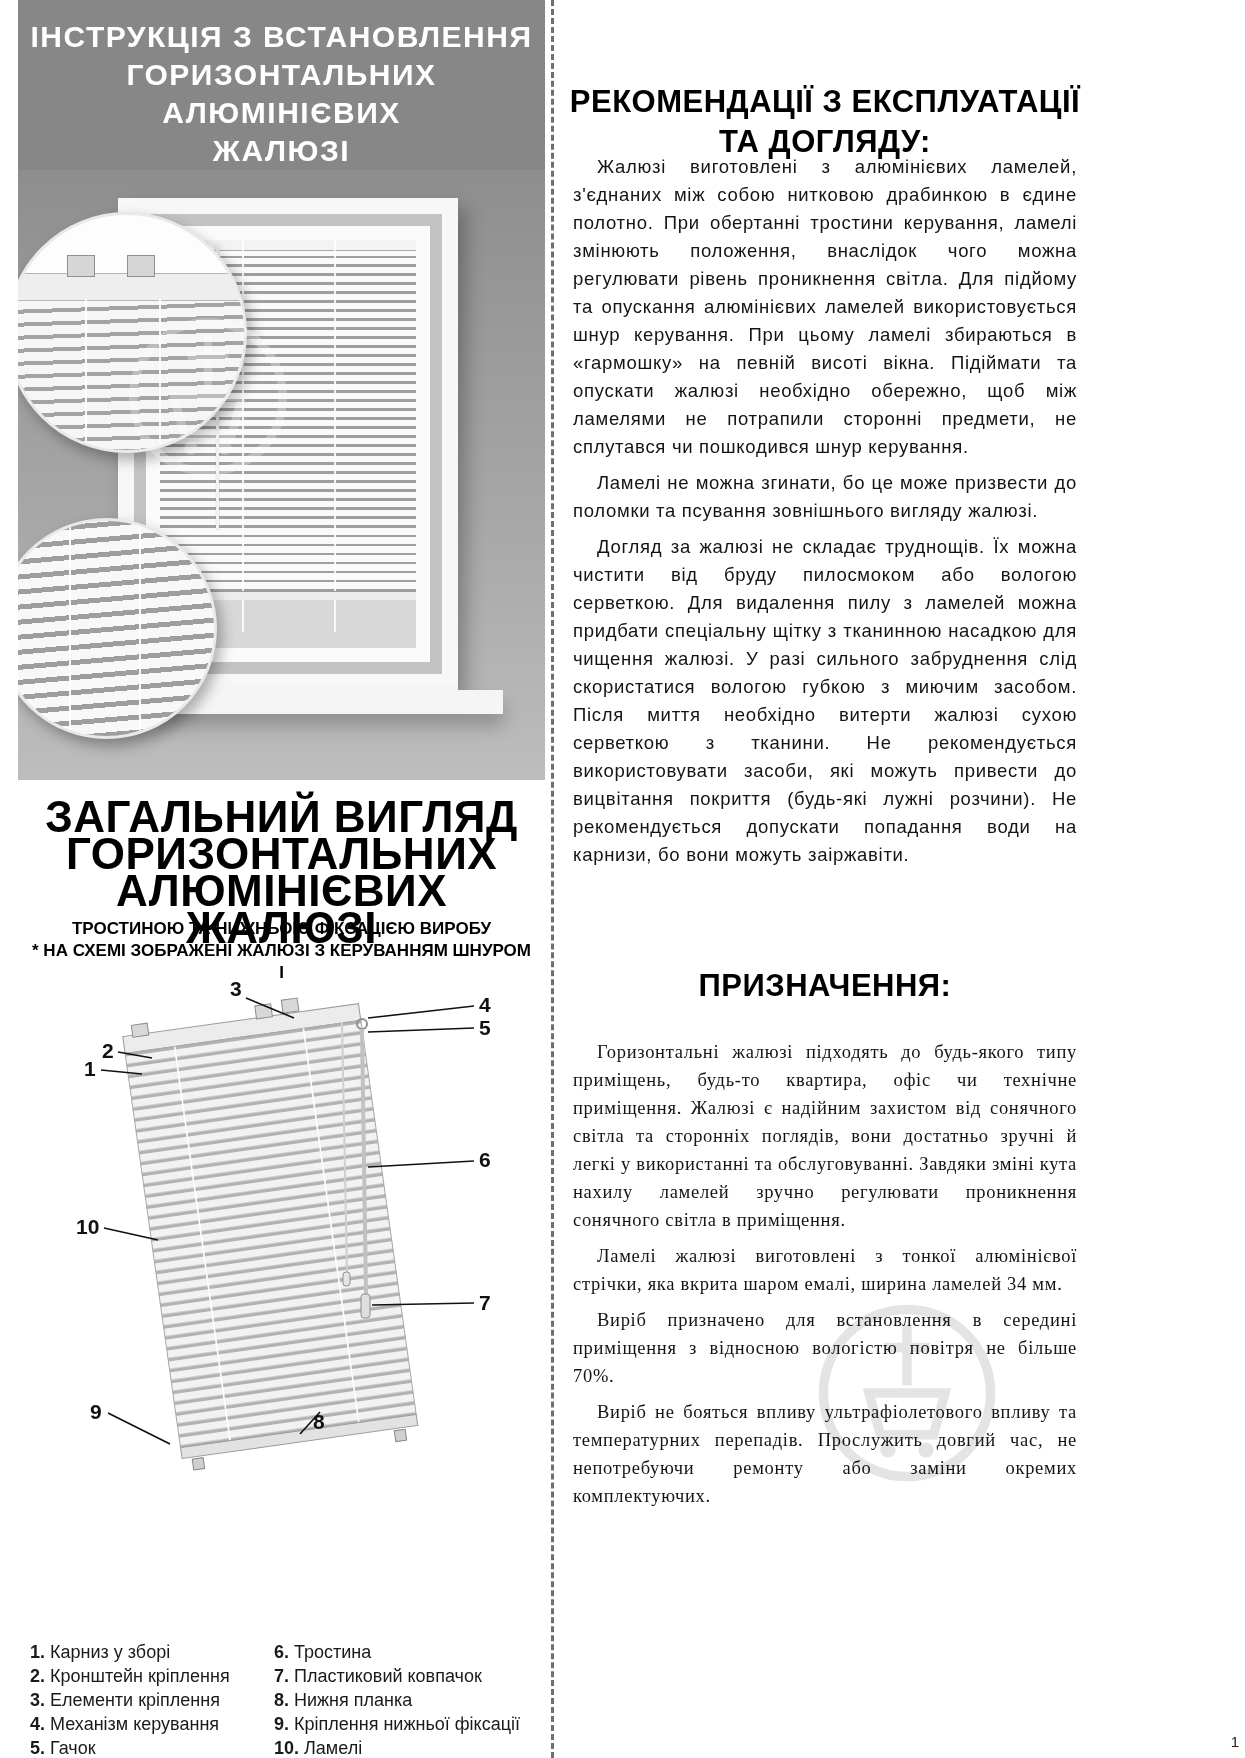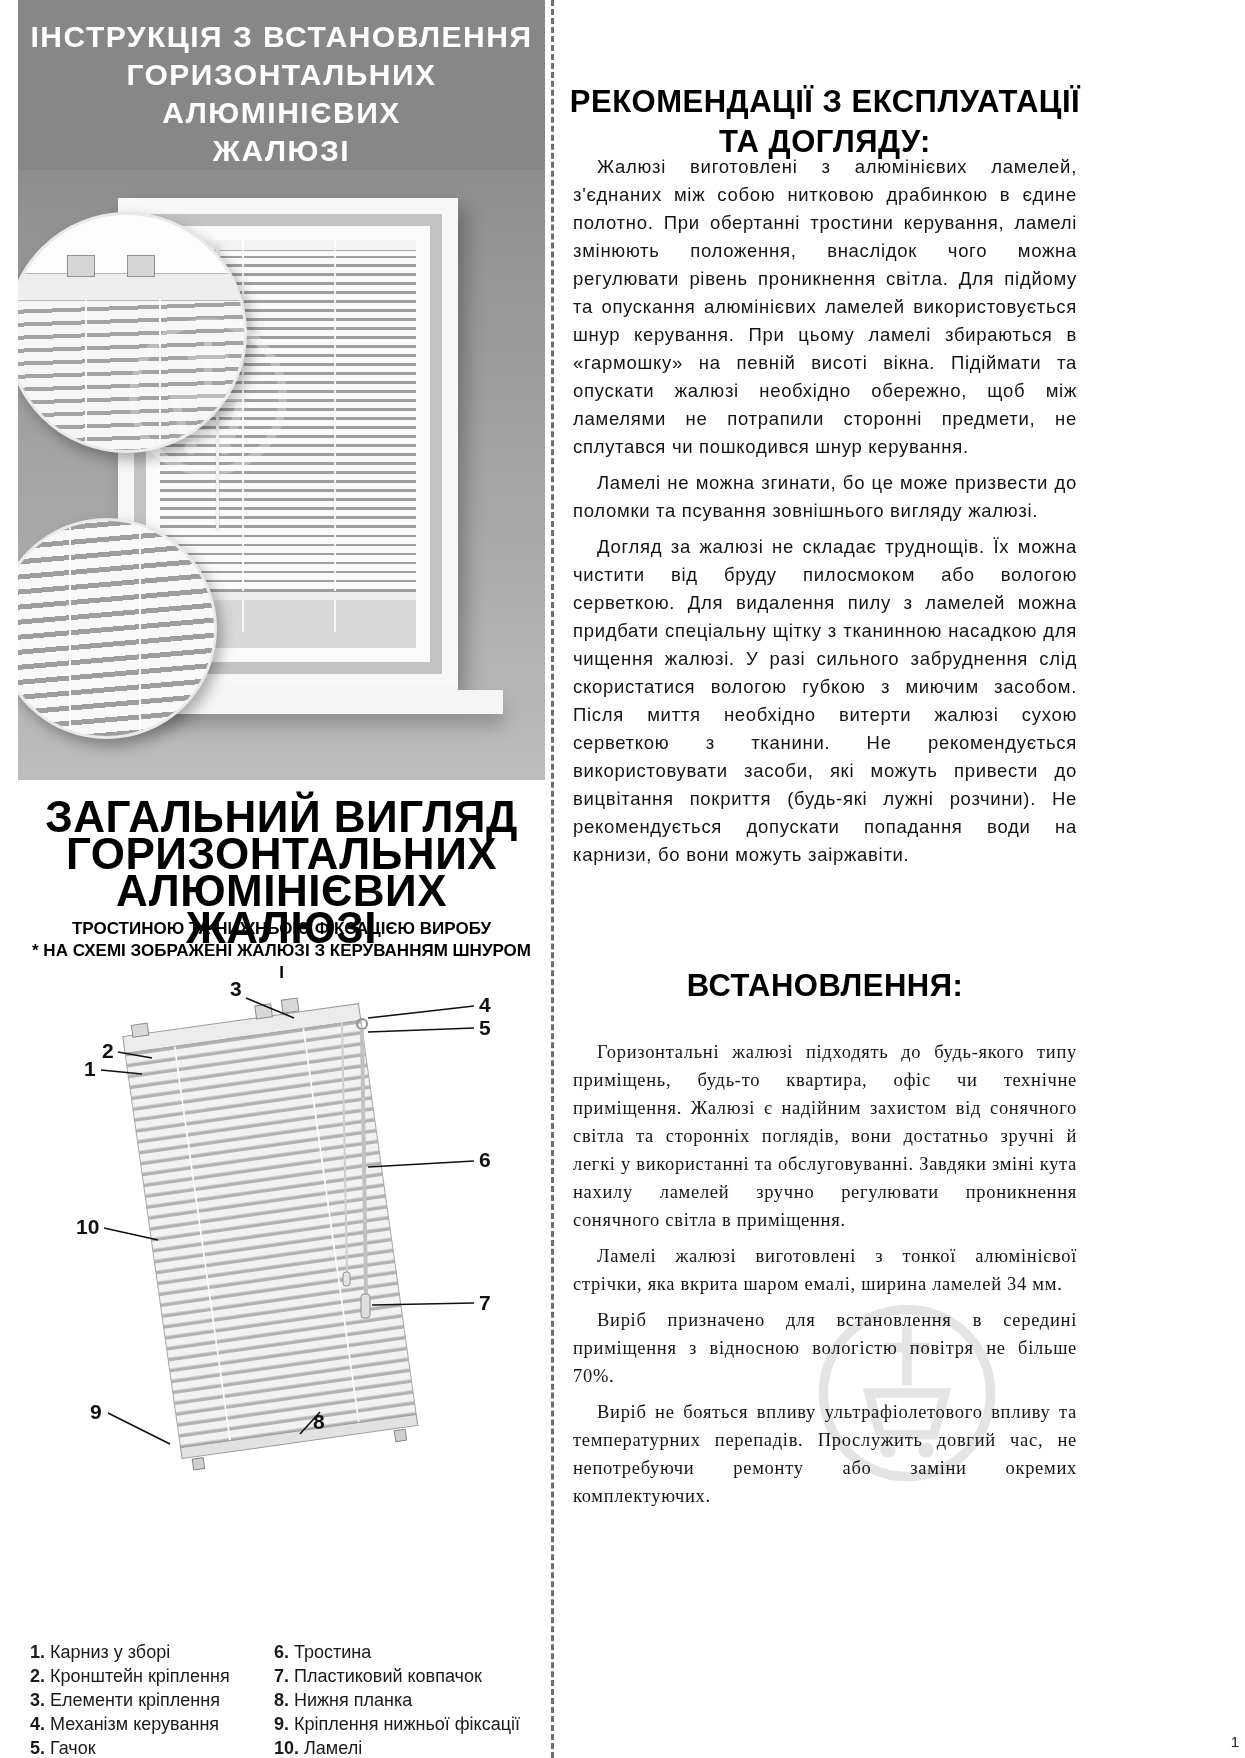--- a/index.html
+++ b/index.html
@@ -223,21 +223,21 @@
     <div class="line">РЕКОМЕНДАЦІЇ З ЕКСПЛУАТАЦІЇ</div>
     <div class="line">ТА ДОГЛЯДУ:</div>
   </div>
 
   <div id="care-text" class="abs">
     <p class="body-par">Жалюзі виготовлені з алюмінієвих ламелей, з'єднаних між собою нитковою драбинкою в єдине полотно. При обертанні тростини керування, ламелі змінюють положення, внаслідок чого можна регулювати рівень проникнення світла. Для підйому та опускання алюмінієвих ламелей використовується шнур керування. При цьому ламелі збираються в «гармошку» на певній висоті вікна. Підіймати та опускати жалюзі необхідно обережно, щоб між ламелями не потрапили сторонні предмети, не сплутався чи пошкодився шнур керування.</p>
     <p class="body-par">Ламелі не можна згинати, бо це може призвести до поломки та псування зовнішнього вигляду жалюзі.</p>
     <p class="body-par">Догляд за жалюзі не складає труднощів. Їх можна чистити від бруду пилосмоком або вологою серветкою. Для видалення пилу з ламелей можна придбати спеціальну щітку з тканинною насадкою для чищення жалюзі. У разі сильного забруднення слід скористатися вологою губкою з миючим засобом. Після миття необхідно витерти жалюзі сухою серветкою з тканини. Не рекомендується використовувати засоби, які можуть привести до вицвітання покриття (будь-які лужні розчини). Не рекомендується допускати попадання води на карнизи, бо вони можуть заіржавіти.</p>
   </div>
 
-  <div id="purpose-title">ВСТАНОВЛЕННЯ:</div>
+  <div id="purpose-title">ПРИЗНАЧЕННЯ:</div>
 
   <div id="purpose-text" class="abs">
     <p class="body-par">Горизонтальні жалюзі підходять до будь-якого типу приміщень, будь-то квартира, офіс чи технічне приміщення. Жалюзі є надійним захистом від сонячного світла та сторонніх поглядів, вони достатньо зручні й легкі у використанні та обслуговуванні. Завдяки зміні кута нахилу ламелей зручно регулювати проникнення сонячного світла в приміщення.</p>
     <p class="body-par">Ламелі жалюзі виготовлені з тонкої алюмінієвої стрічки, яка вкрита шаром емалі, ширина ламелей 34 мм.</p>
     <p class="body-par">Виріб призначено для встановлення в середині приміщення з відносною вологістю повітря не більше 70%.</p>
     <p class="body-par">Виріб не бояться впливу ультрафіолетового впливу та температурних перепадів. Прослужить довгий час, не непотребуючи ремонту або заміни окремих комплектуючих.</p>
   </div>
 
   <div id="page-number" class="abs">1</div>
 

